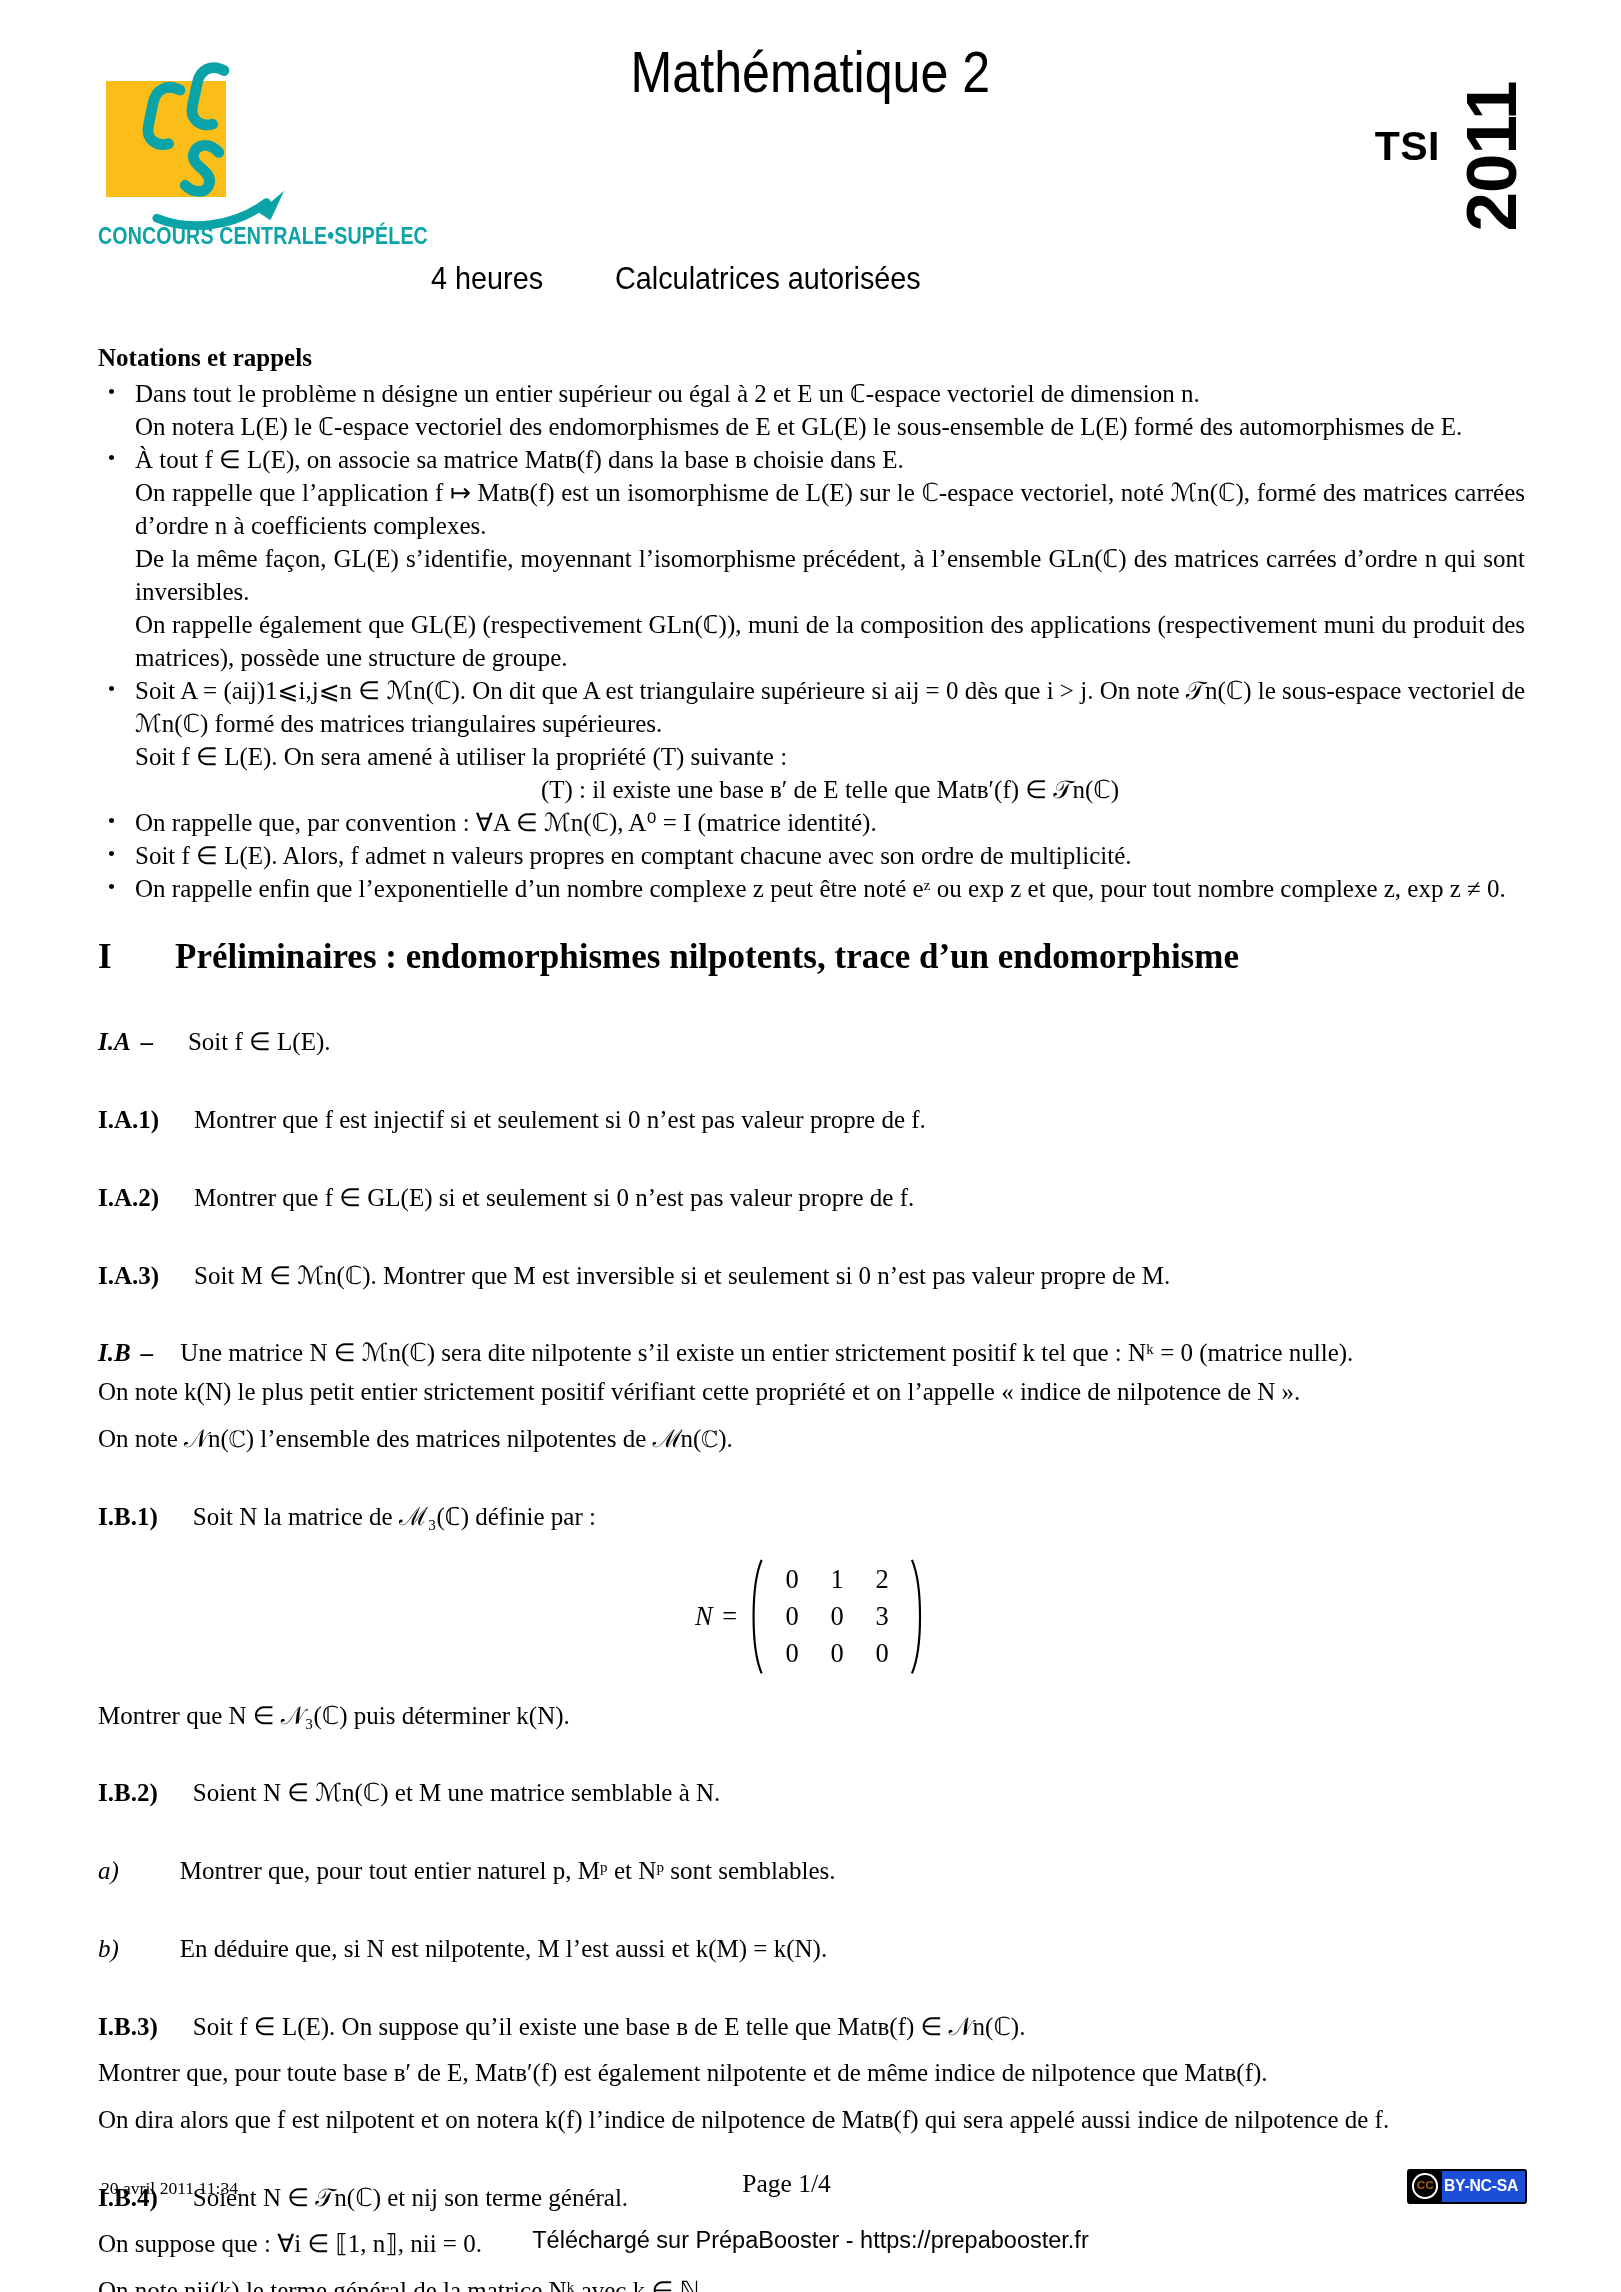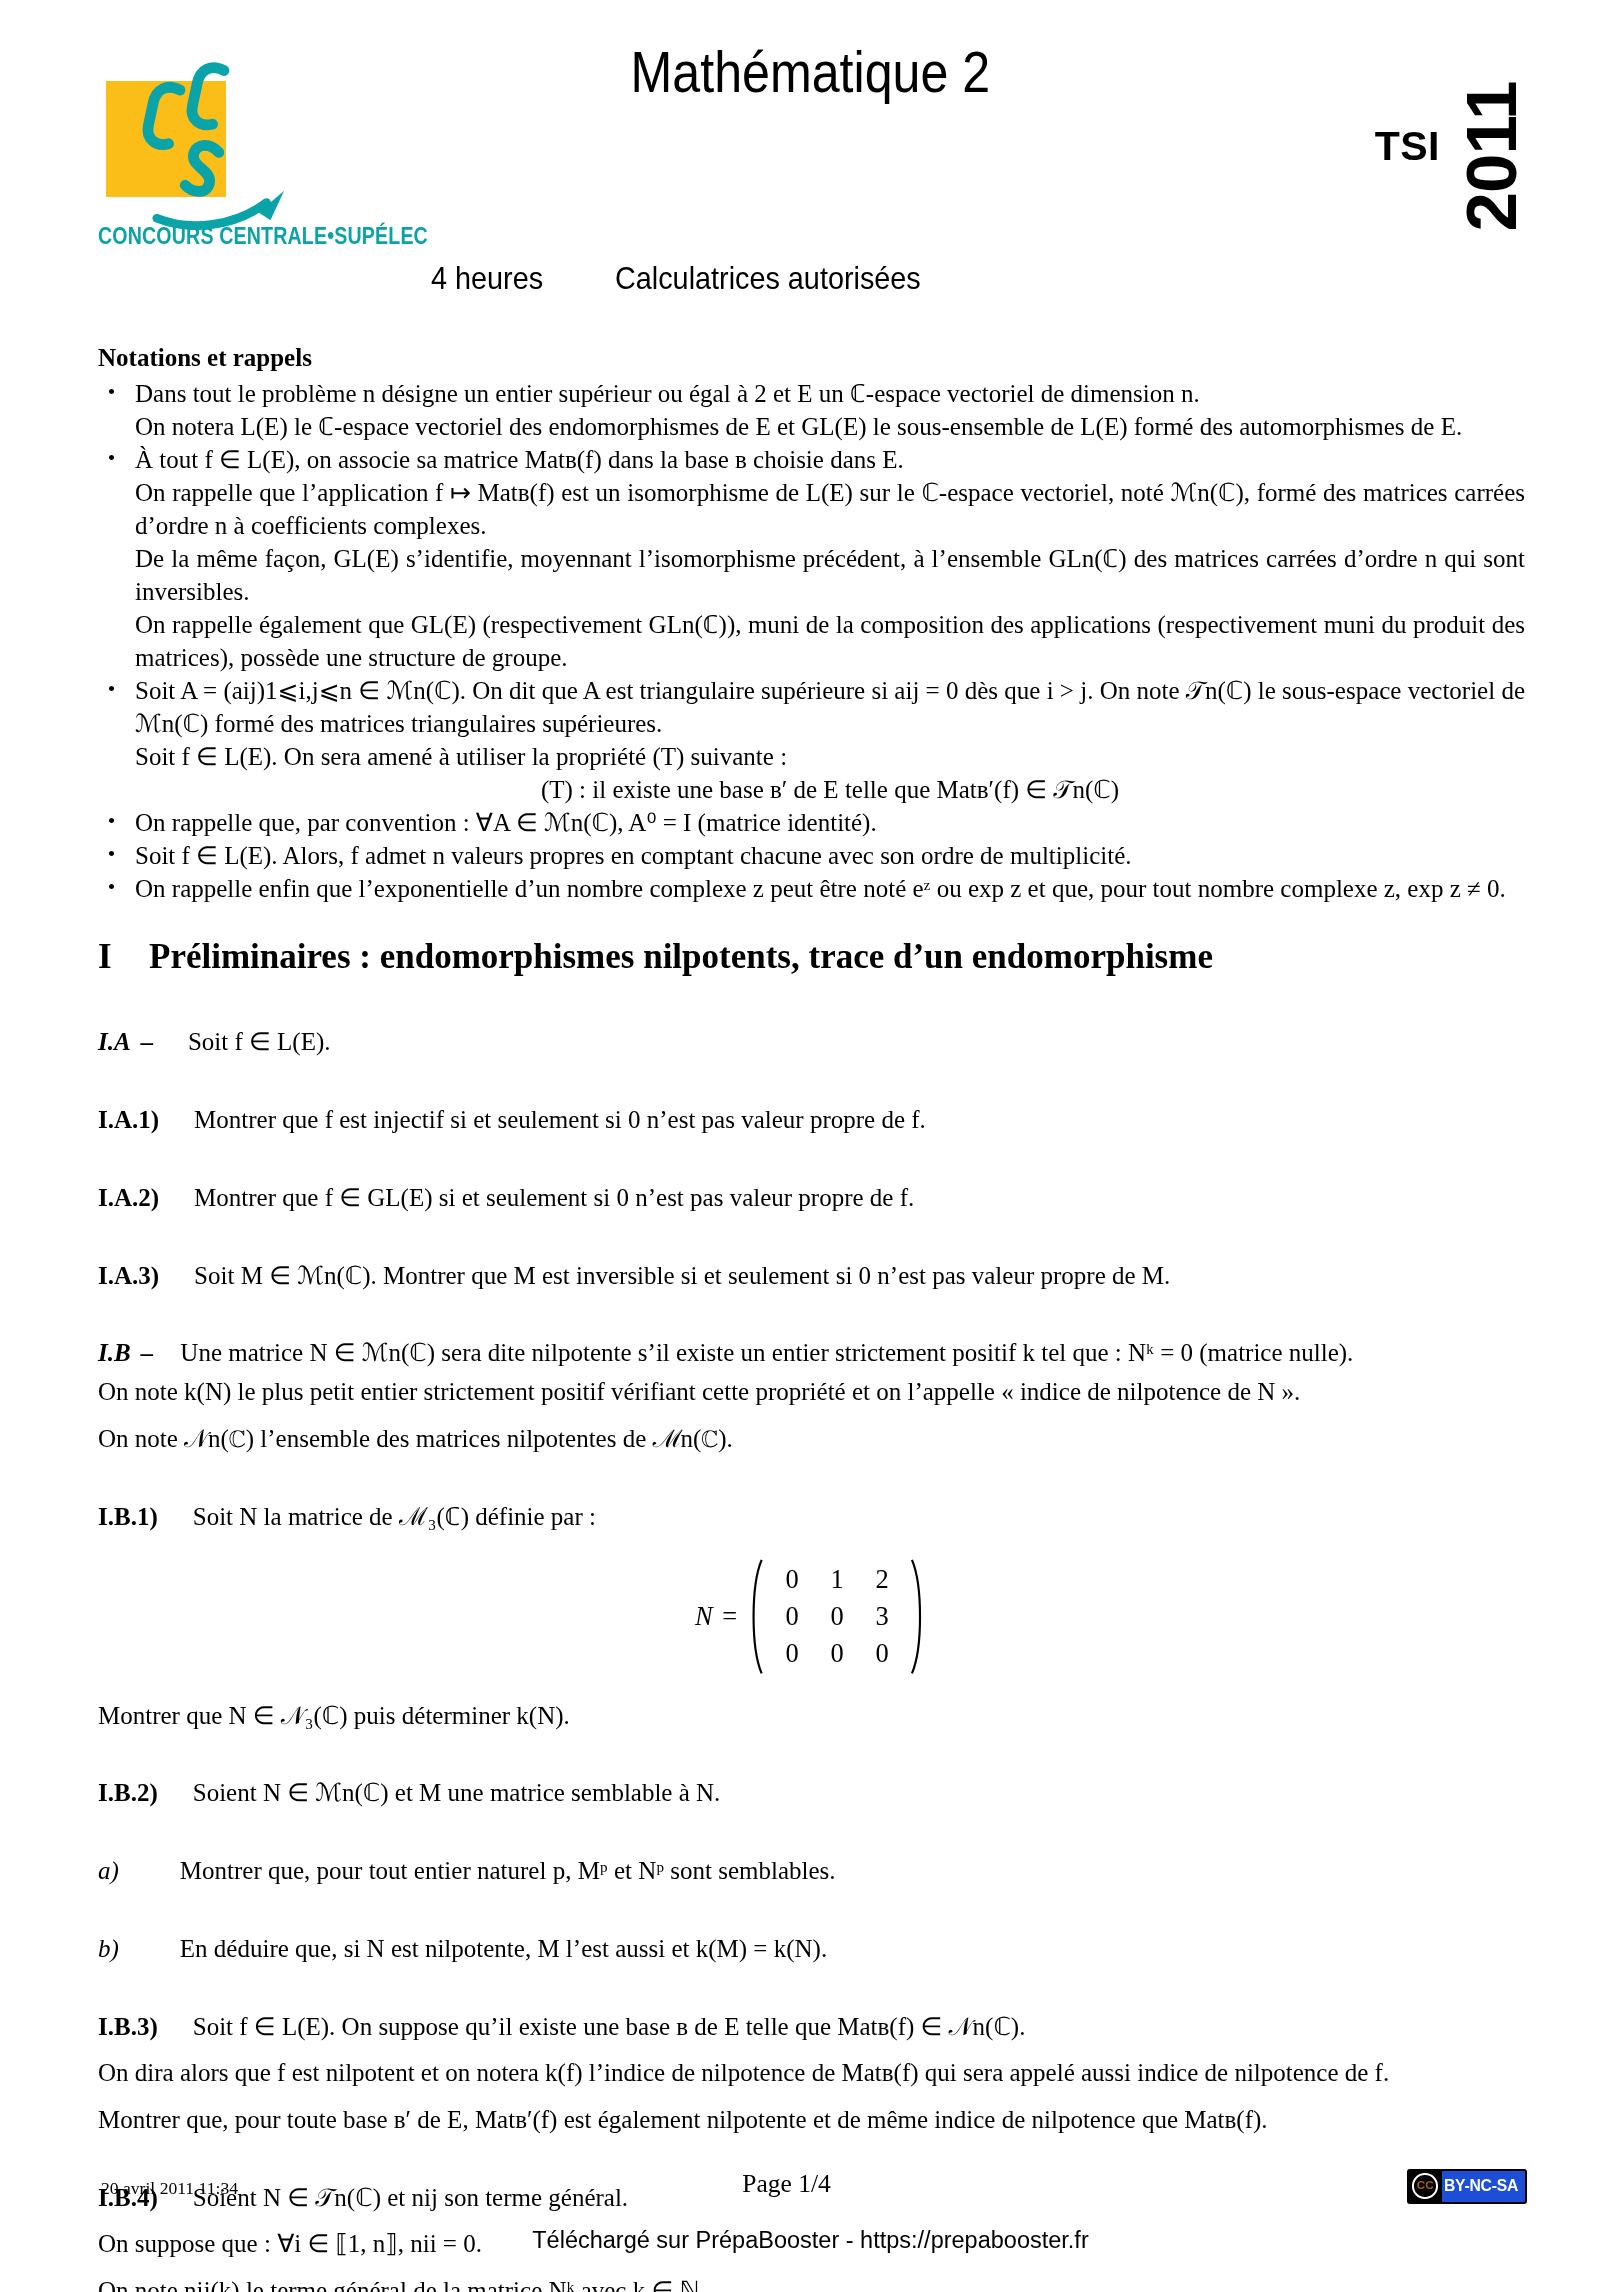--- a/index.html
+++ b/index.html
@@ -183,21 +183,21 @@
     display: flex;
     font-weight: bold;
     font-size: 35px;
     line-height: 46px;
     margin: 29px 0 17.6px 0;
   }
   .part-num {
     width: 51px;
     flex: 0 0 51px;
   }
-  .part-title { flex: 1; }
+  .part-title { flex: 1; margin-left: 26px; }
 
   
   .q {
     display: flex;
     margin-top: 16.7px;
     align-items: baseline;
   }
   .q-label {
     font-weight: bold;
     font-style: italic;
@@ -475,22 +475,22 @@
       <div class="q-gap-a" style="width:61px;flex:0 0 61px"></div>
       <div class="q-body">En déduire que, si N est nilpotente, M l’est aussi et k(M) = k(N).</div>
     </div>
 
     <div class="q">
       <div class="q-label up">I.B.3)</div>
       <div class="q-gap-a"></div>
       <div class="q-body">Soit f ∈ L(E). On suppose qu’il existe une base ʙ de E telle que Matʙ(f) ∈ 𝒩n(ℂ).</div>
     </div>
 
+    <div class="para">Montrer que, pour toute base ʙ′ de E, Matʙ′(f) est également nilpotente et de même indice de nilpotence que Matʙ(f).</div>
     <div class="para">On dira alors que f est nilpotent et on notera k(f) l’indice de nilpotence de Matʙ(f) qui sera appelé aussi indice de nilpotence de f.</div>
-    <div class="para">Montrer que, pour toute base ʙ′ de E, Matʙ′(f) est également nilpotente et de même indice de nilpotence que Matʙ(f).</div>
 
     <div class="q">
       <div class="q-label up">I.B.4)</div>
       <div class="q-gap-a"></div>
       <div class="q-body">Soient N ∈ 𝒯n(ℂ) et nij son terme général.</div>
     </div>
 
     <div class="para">On suppose que : ∀i ∈ ⟦1, n⟧, nii = 0.</div>
     <div class="para">On note nij(k) le terme général de la matrice Nᵏ avec k ∈ ℕ.</div>
 

